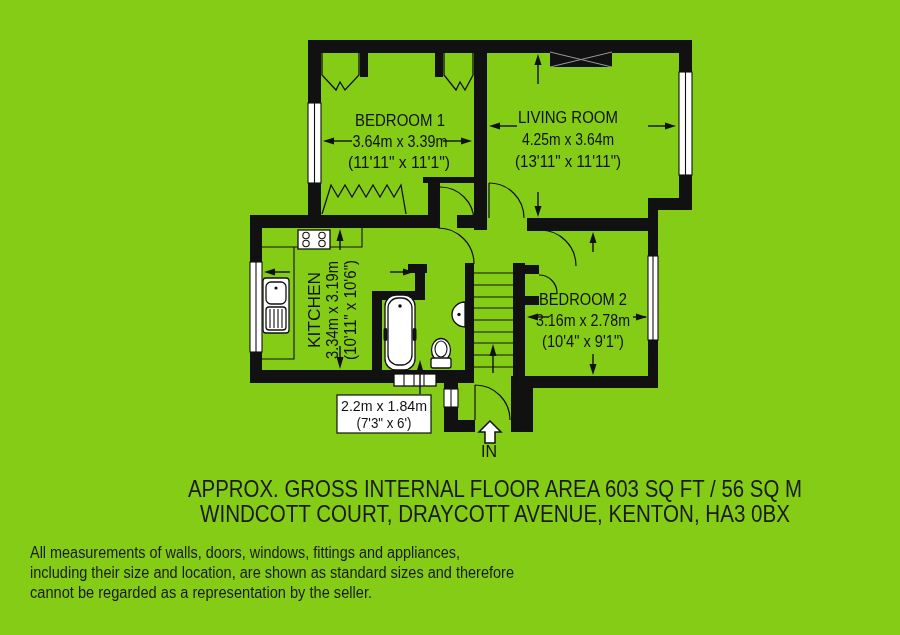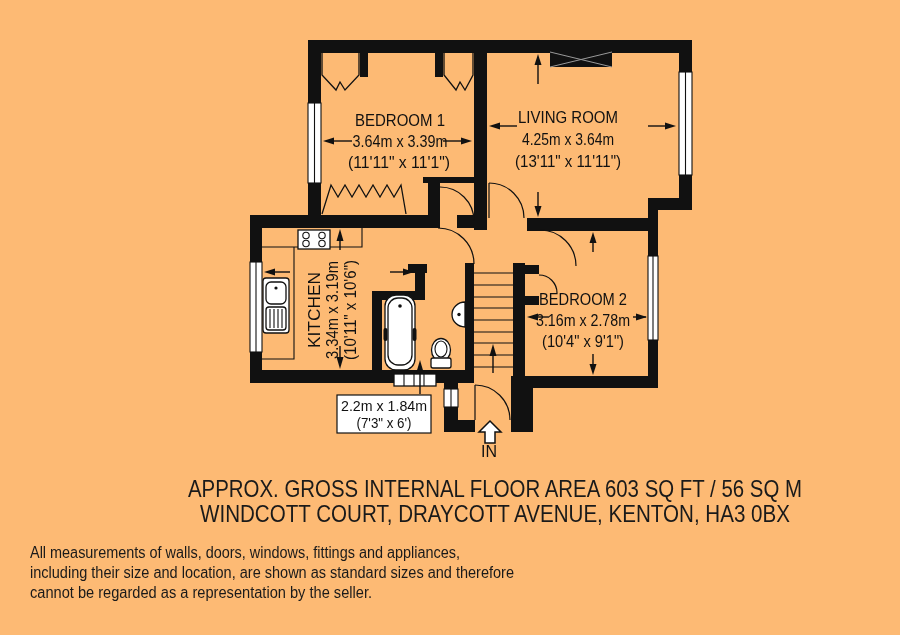--- a/index.html
+++ b/index.html
@@ -1,16 +1,16 @@
 <!DOCTYPE html>
 <html><head>
 <meta charset="utf-8">
 <style>
   html,body{margin:0;padding:0;background:#ffffff;}
-  .page{width:900px;height:635px;background:#fdba74;position:relative;overflow:hidden;}
+  .page{width:900px;height:635px;background:#84cc16;position:relative;overflow:hidden;}
   svg{display:block;}
   .wall{fill:#111111;stroke:none;}
   .thin{fill:none;stroke:#111111;stroke-width:1.3;}
   .thin2{fill:none;stroke:#111111;stroke-width:1.1;}
   .fixture{fill:#ffffff;stroke:#111111;stroke-width:1.3;}
   .arc{fill:none;stroke:#111111;stroke-width:1.2;}
   .dim{stroke:#111111;stroke-width:1.4;fill:none;}
   .dimhead{fill:#111111;stroke:none;}
   .win{fill:#ffffff;stroke:#111111;stroke-width:1.1;}
   .lbl{font-family:"Liberation Sans","DejaVu Sans",sans-serif;font-size:17px;fill:#111111;}

